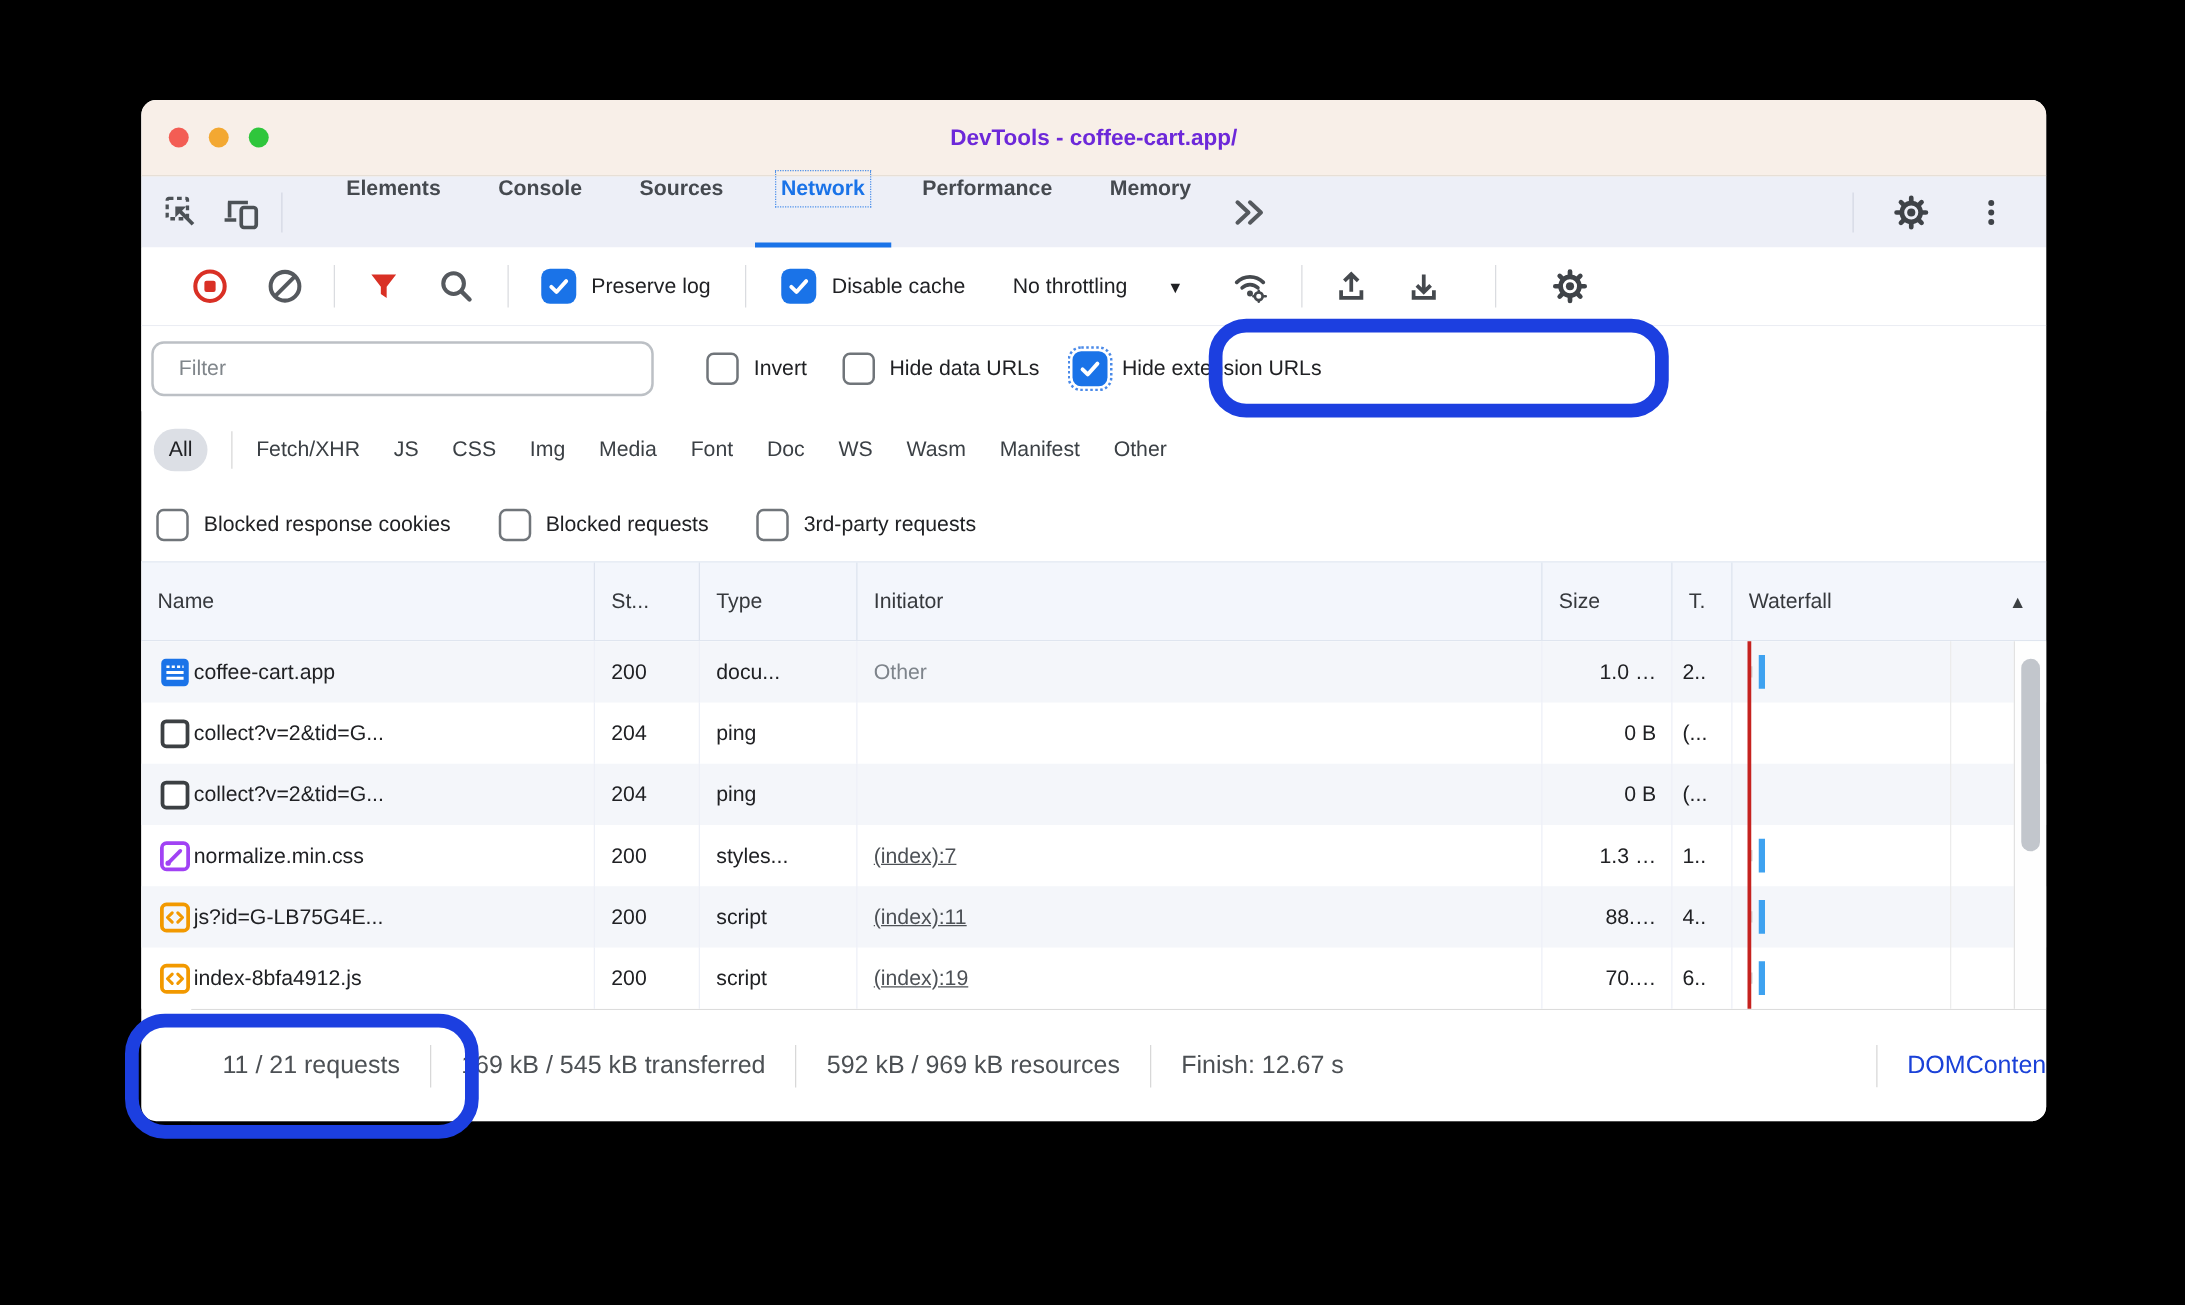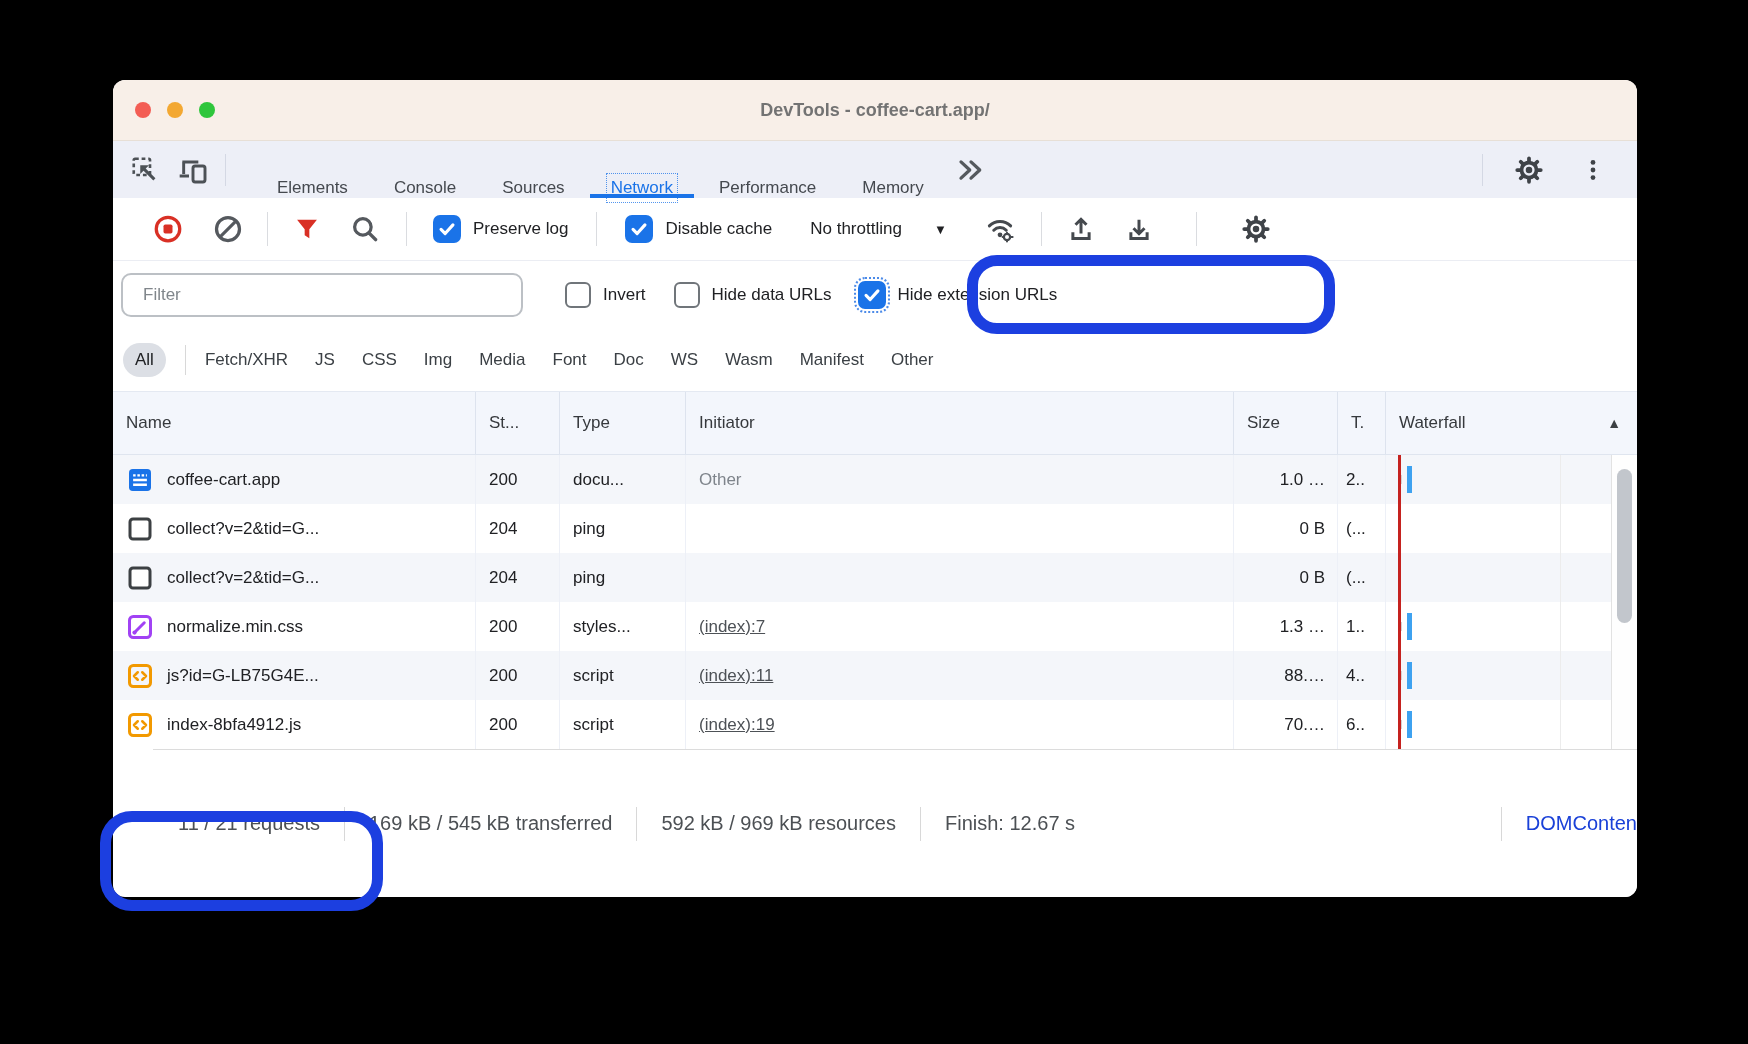--- a/index.html
+++ b/index.html
@@ -7,26 +7,26 @@
        font-family:"Liberation Sans",sans-serif;-webkit-font-smoothing:antialiased;}
   .window{position:absolute;left:113px;top:80px;width:1524px;height:817px;background:#fff;
           border-radius:12px;overflow:hidden;display:flex;flex-direction:column;
           box-shadow:0 30px 80px rgba(0,0,0,.85);}
   
   .titlebar{height:60px;flex:0 0 auto;background:#f8efe8;border-bottom:1px solid #e7dfd6;
             position:relative;display:flex;align-items:center;}
   .lights{display:flex;gap:16px;margin-left:22px;z-index:2;}
   .light{width:16px;height:16px;border-radius:50%;}
   .light.red{background:#f35d54;} .light.yellow{background:#f3a832;} .light.green{background:#2fc63c;}
-  .wtitle{position:absolute;left:0;right:0;text-align:center;font-weight:bold;font-size:18px;color:#737373;}
+  .wtitle{position:absolute;left:0;right:0;text-align:center;font-weight:bold;font-size:18px;color:#6d28d9;}
   
   .tabbar{height:57px;flex:0 0 auto;background:#edeff7;display:flex;align-items:center;}
   .tb-icon{width:36px;height:36px;display:flex;align-items:center;justify-content:center;flex:0 0 auto;}
   .vdiv{width:1px;height:32px;background:#d4d8e4;flex:0 0 auto;}
-  .tab{height:100%;display:flex;align-items:flex-end;padding:0 23px;font-size:17px;color:#45494f;position:relative;cursor:default;}
+  .tab{height:100%;display:flex;align-items:flex-start;padding:0 23px;font-size:17px;color:#45494f;position:relative;cursor:default;font-weight:bold;}
   .tab.active{color:#1a73e8;}
   .tab.active .tlabel{outline:1px dotted rgba(26,115,232,.75);outline-offset:4px;}
   .tab.active::after{content:"";position:absolute;left:2px;right:2px;bottom:0;height:4px;background:#1a73e8;}
   .tabbar-right{margin-left:auto;display:flex;align-items:center;gap:28px;margin-right:26px;}
   
   .toolbar{height:62px;flex:0 0 auto;background:#fff;border-bottom:1px solid #ebedf3;
            display:flex;align-items:center;padding-left:40px;font-size:17px;color:#202124;}
   .ticon{width:30px;height:30px;display:flex;align-items:center;justify-content:center;flex:0 0 auto;}
   .tdiv{width:1px;height:34px;background:#dadce0;flex:0 0 auto;}
   .cb{flex:0 0 auto;box-sizing:border-box;}
@@ -53,21 +53,21 @@
          font-size:17px;color:#36393d;align-items:center;}
   .thead>div{height:100%;display:flex;align-items:center;padding-left:13px;border-right:1px solid #dde3ee;box-sizing:border-box;}
   .thead>div:last-child{border-right:none;justify-content:space-between;padding-right:16px;}
   .sortarrow{font-size:14px;color:#3c4043;}
   .tbody{flex:0 0 auto;position:relative;height:294px;background:#fff;}
   .row{height:49px;font-size:17px;color:#202124;align-items:center;}
   .row.striped{background:#f4f6fa;}
   .row>div{height:100%;display:flex;align-items:center;overflow:hidden;white-space:nowrap;
            border-right:1px solid #edf0f7;box-sizing:border-box;}
   .row>div:last-child{border-right:none;position:relative;}
-  .cell-name{padding-left:12px;gap:12px;}
+  .cell-name{padding-left:12px;gap:0;}
   .cell-status{padding-left:13px;}
   .cell-type{padding-left:13px;}
   .cell-init{padding-left:13px;}
   .cell-size{justify-content:flex-end;padding-right:12px;}
   .cell-time{padding-left:8px;}
   .init-other{color:#7e848b;}
   .init-link{color:#4d5156;text-decoration:underline;cursor:pointer;}
   .rowicon{width:30px;height:30px;flex:0 0 auto;}
   .wf-bar{position:absolute;left:21px;top:11px;width:5px;height:27px;background:#3ea2f0;}
   .wf-tick{position:absolute;left:13px;top:20px;width:3px;height:9px;background:#d4d4d4;}
@@ -260,20 +260,34 @@
     <span>Img</span>
     <span>Media</span>
     <span>Font</span>
     <span>Doc</span>
     <span>WS</span>
     <span>Wasm</span>
     <span>Manifest</span>
     <span>Other</span>
   </div>
 
+  <div class="checkrow">
+    <div class="group">
+      <div class="cb un"></div>
+      <span class="cblabel">Blocked response cookies</span>
+    </div>
+    <div class="group">
+      <div class="cb un"></div>
+      <span class="cblabel">Blocked requests</span>
+    </div>
+    <div class="group">
+      <div class="cb un"></div>
+      <span class="cblabel">3rd-party requests</span>
+    </div>
+  </div>
 
   <div class="thead grid-cols">
     <div>Name</div>
     <div>St...</div>
     <div>Type</div>
     <div>Initiator</div>
     <div>Size</div>
     <div>T.</div>
     <div>
       <span>Waterfall</span>

